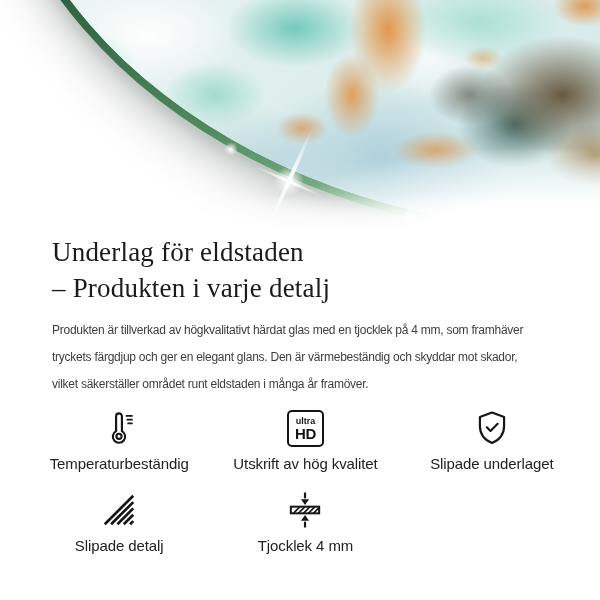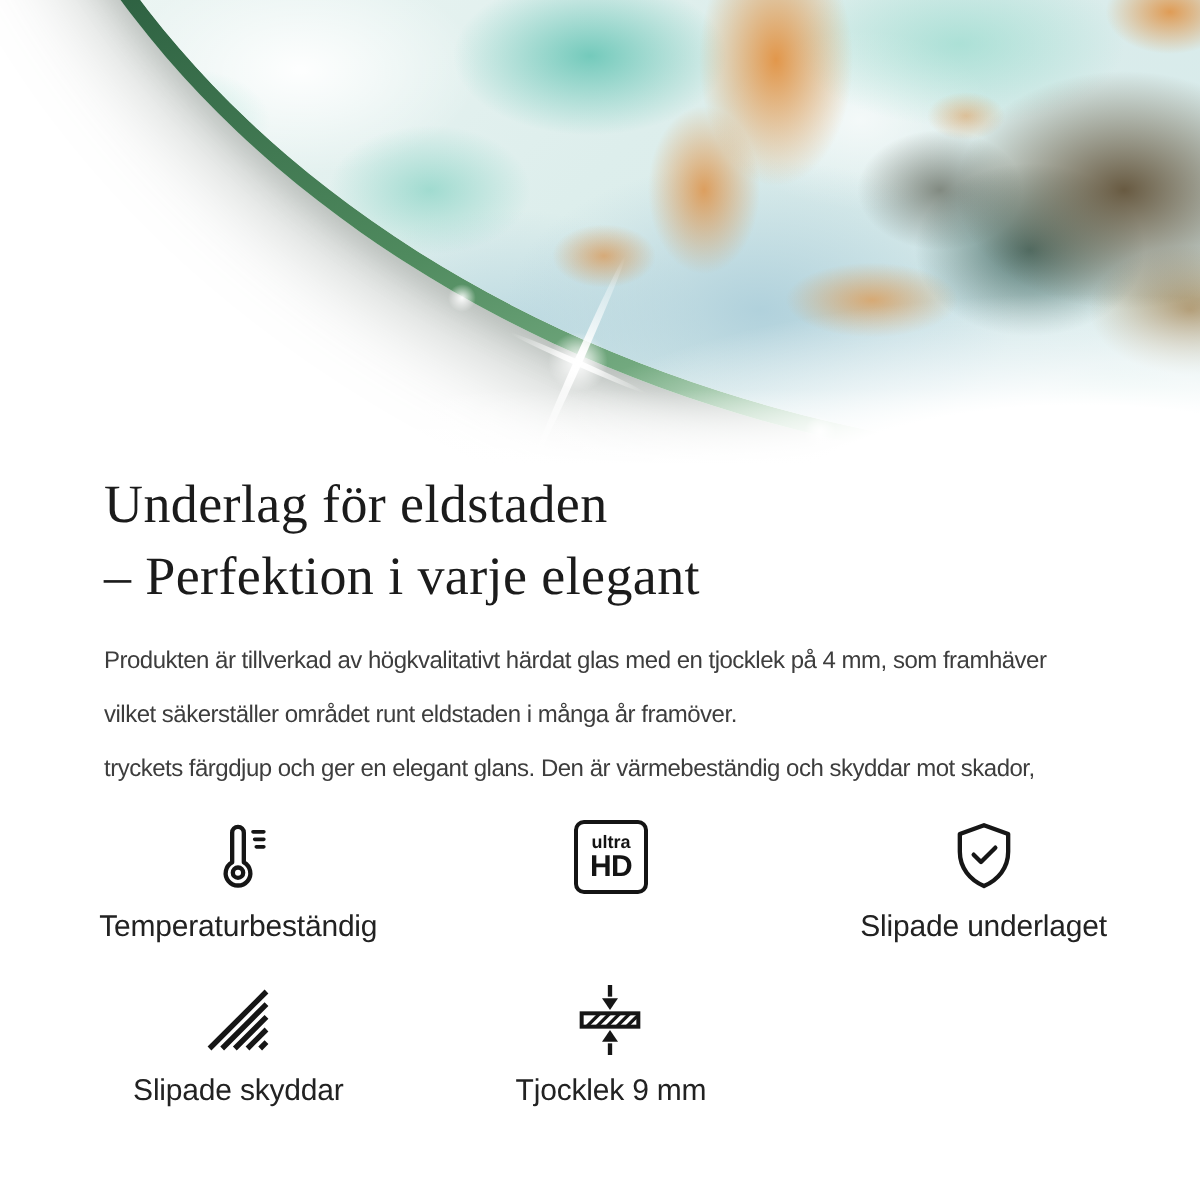--- a/index.html
+++ b/index.html
@@ -111,27 +111,27 @@
     <div class="beam-v"></div>
     <div class="beam-h"></div>
     <div class="core"></div>
   </div>
   <div class="photo-fade"></div>
 </div>
 
 <div class="content">
   <h1>
     <span>Underlag för eldstaden</span><br>
-    <span>– Perfektion i varje elegant</span>
+    <span>– Produkten i varje detalj</span>
   </h1>
 
   <div class="desc">
     <div>Produkten är tillverkad av högkvalitativt härdat glas med en tjocklek på 4 mm, som framhäver</div>
+    <div>tryckets färgdjup och ger en elegant glans. Den är värmebeständig och skyddar mot skador,</div>
     <div>vilket säkerställer området runt eldstaden i många år framöver.</div>
-    <div>tryckets färgdjup och ger en elegant glans. Den är värmebeständig och skyddar mot skador,</div>
   </div>
 
   <div class="features">
 
     <div class="feature">
       <div class="icon-box">
         <svg width="40" height="40" viewBox="0 0 48 48" fill="none" stroke="#161616" stroke-width="2.6">
           <path d="M20.5 10 a3.5 3.5 0 0 1 7 0 V27.8 a7.4 7.4 0 1 1 -7 0 Z" stroke-linejoin="round"></path>
           <circle cx="24" cy="34" r="3.1"></circle>
           <path d="M33 9.5 h6.5 M34 14 h5.5 M35 18.5 h4.5" stroke-width="2.2" stroke-linecap="round"></path>
@@ -140,50 +140,51 @@
       <div class="label">Temperaturbeständig</div>
     </div>
 
     <div class="feature">
       <div class="icon-box">
         <div class="uhd-box">
           <div class="uhd-top">ultra</div>
           <div class="uhd-bottom">HD</div>
         </div>
       </div>
+      <div class="label">Utskrift av hög kvalitet</div>
     </div>
 
     <div class="feature">
       <div class="icon-box">
         <svg width="40" height="40" viewBox="0 0 48 48" fill="none" stroke="#161616" stroke-width="2.6">
           <path d="M24 5.5 L38.5 10.8 V21.5 C38.5 31.2 32.4 38.4 24 42 C15.6 38.4 9.5 31.2 9.5 21.5 V10.8 Z" stroke-linejoin="round"></path>
           <path d="M17.8 23.2 l4.4 4.4 l8.6 -8.6" stroke-linecap="round" stroke-linejoin="round"></path>
         </svg>
       </div>
       <div class="label">Slipade underlaget</div>
     </div>
 
 
     <div class="feature">
       <div class="icon-box">
         <svg width="38" height="38" viewBox="0 0 48 48" fill="none" stroke="#161616" stroke-width="3.4">
           <path d="M6 42 L42 6 M14 42 L42 14 M22 42 L42 22 M30 42 L42 30 M38 42 L42 38"></path>
         </svg>
       </div>
-      <div class="label">Slipade skyddar</div>
+      <div class="label">Slipade detalj</div>
     </div>
 
     <div class="feature">
       <div class="icon-box">
         <svg width="40" height="42" viewBox="0 0 48 50" fill="none" stroke="#161616" stroke-width="2.4">
           <rect x="7" y="21" width="34" height="8" fill="#ffffff"></rect>
           <path d="M10 29 L18 21 M16 29 L24 21 M22 29 L30 21 M28 29 L36 21 M34 29 L40.5 22.5" stroke-width="2"></path>
           <path d="M24 4 v7" stroke-width="2.6"></path>
           <path d="M24 19 L19.2 12 h9.6 Z" fill="#161616" stroke="none"></path>
           <path d="M24 46 v-7" stroke-width="2.6"></path>
           <path d="M24 31 L19.2 38 h9.6 Z" fill="#161616" stroke="none"></path>
         </svg>
       </div>
-      <div class="label">Tjocklek 9 mm</div>
+      <div class="label">Tjocklek 4 mm</div>
     </div>
 
   </div>
 </div>
 
 </body></html>

